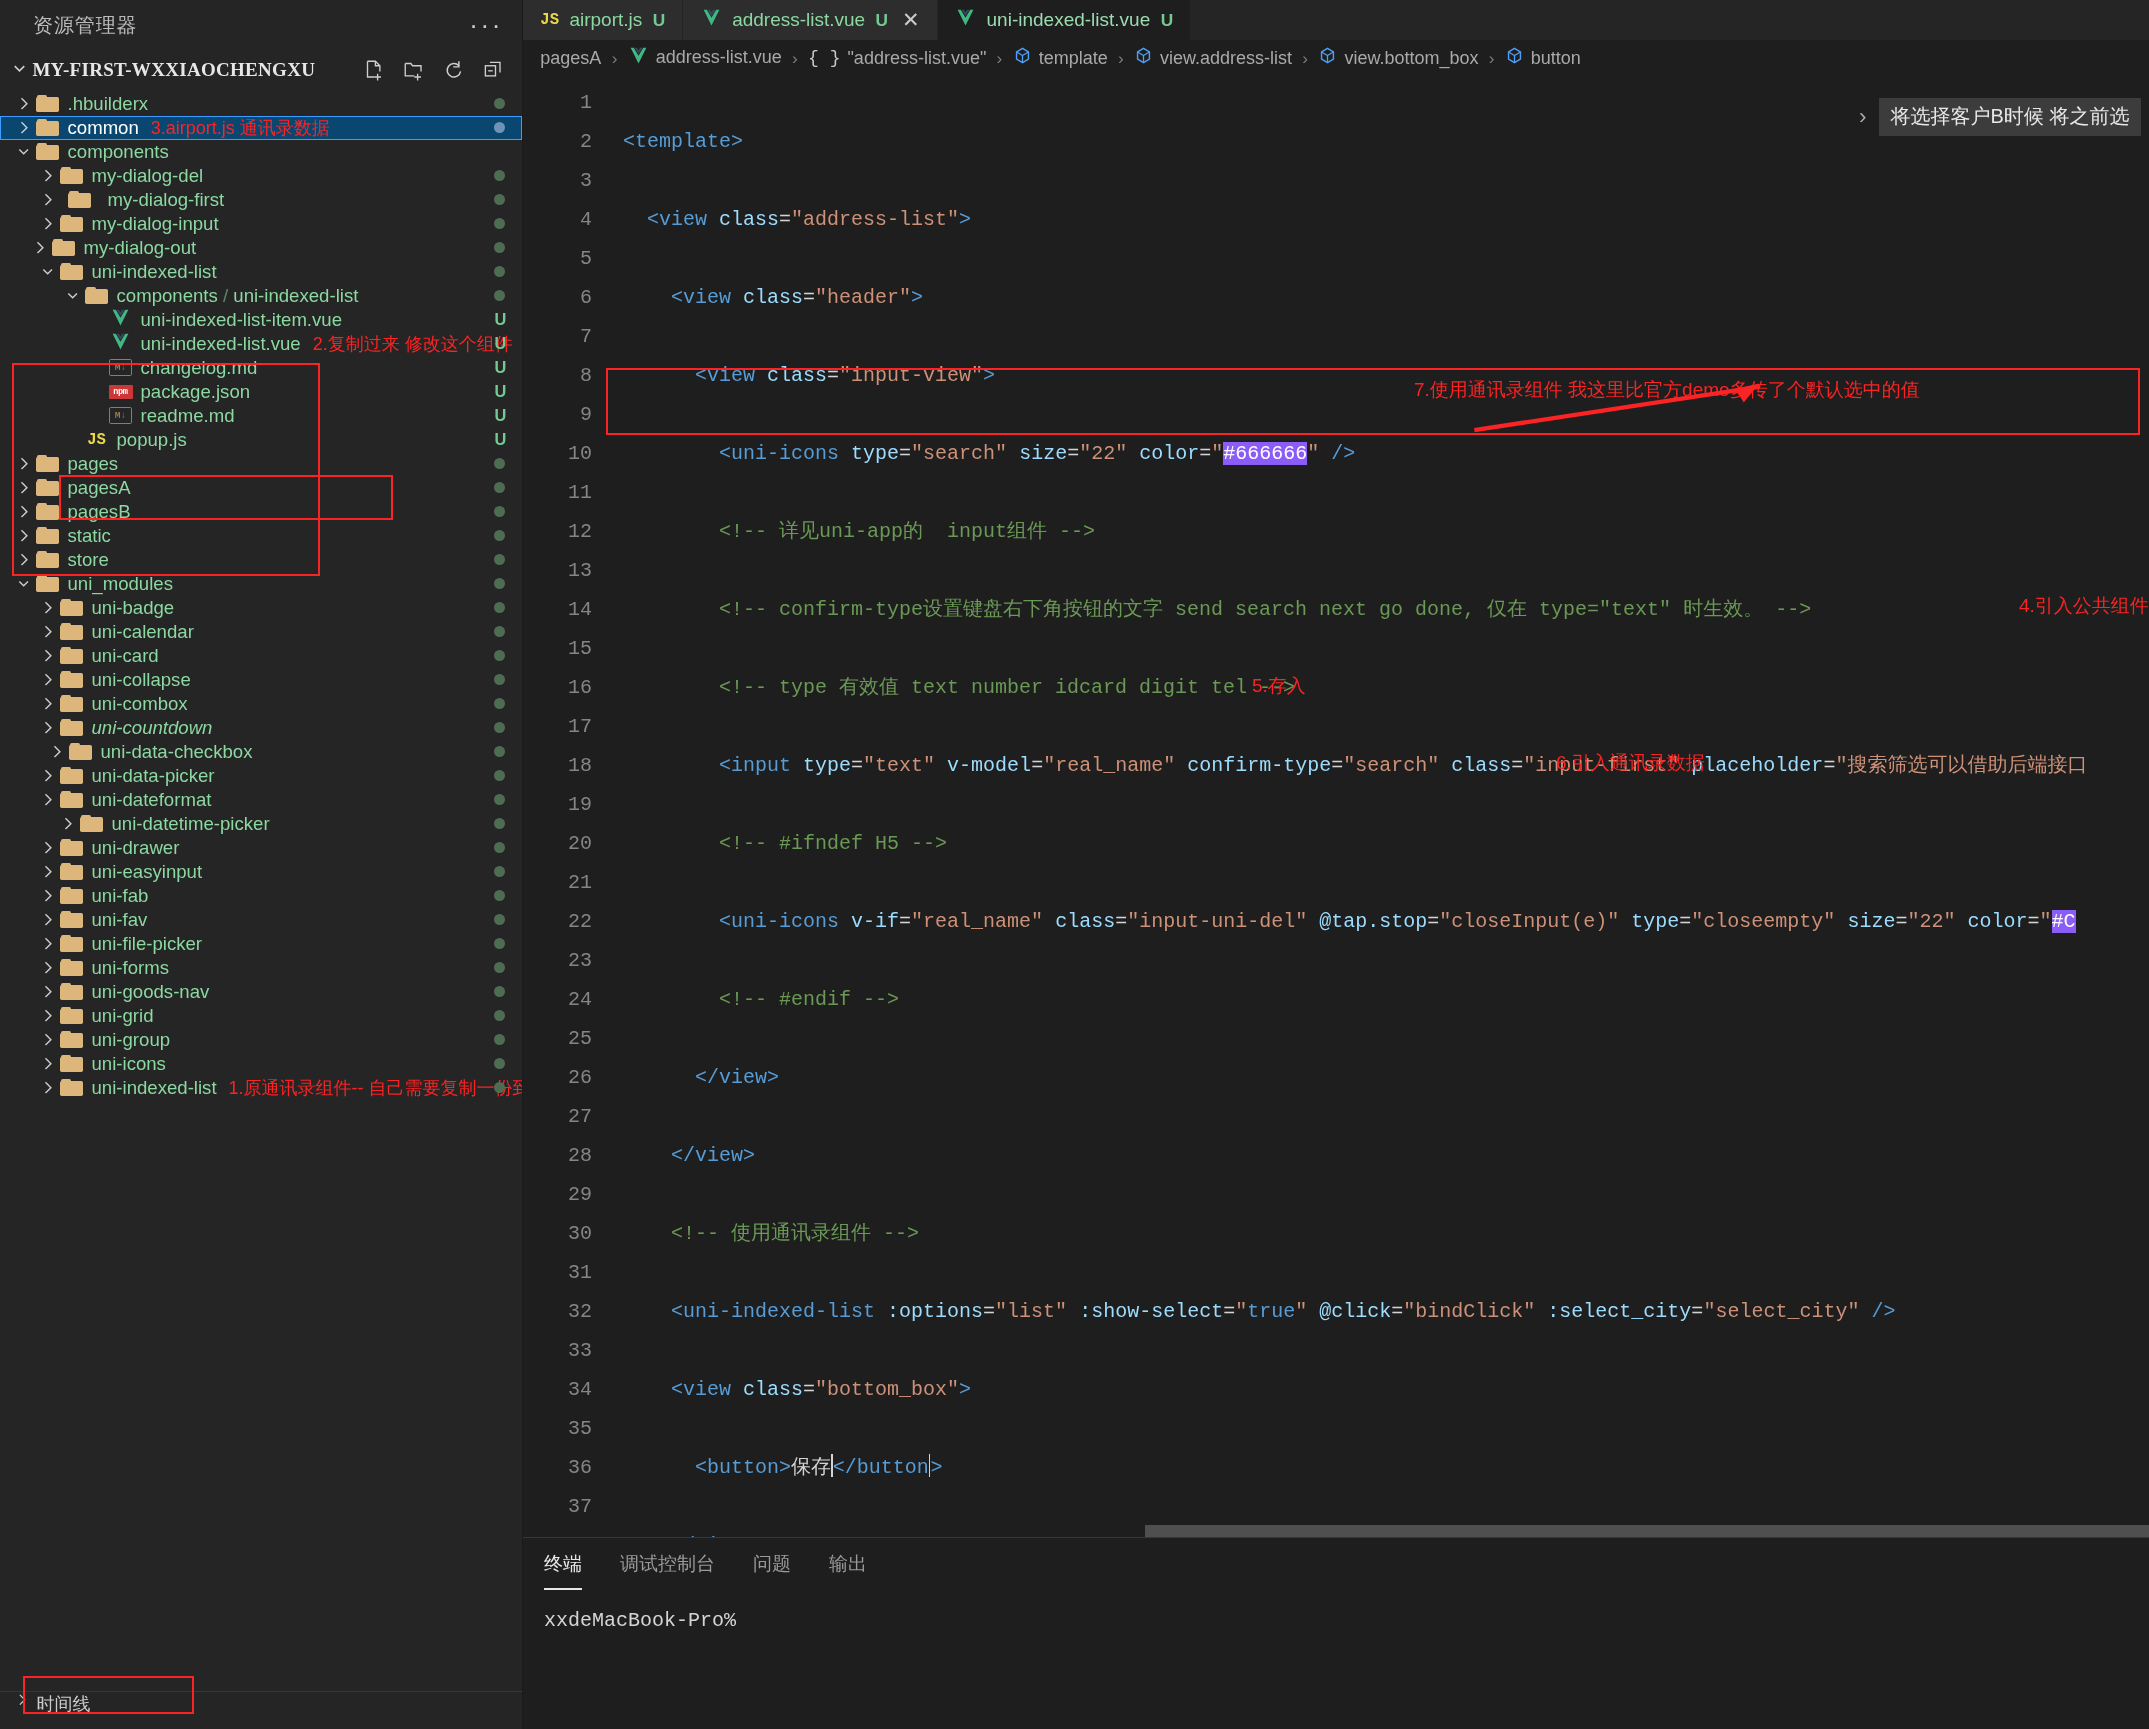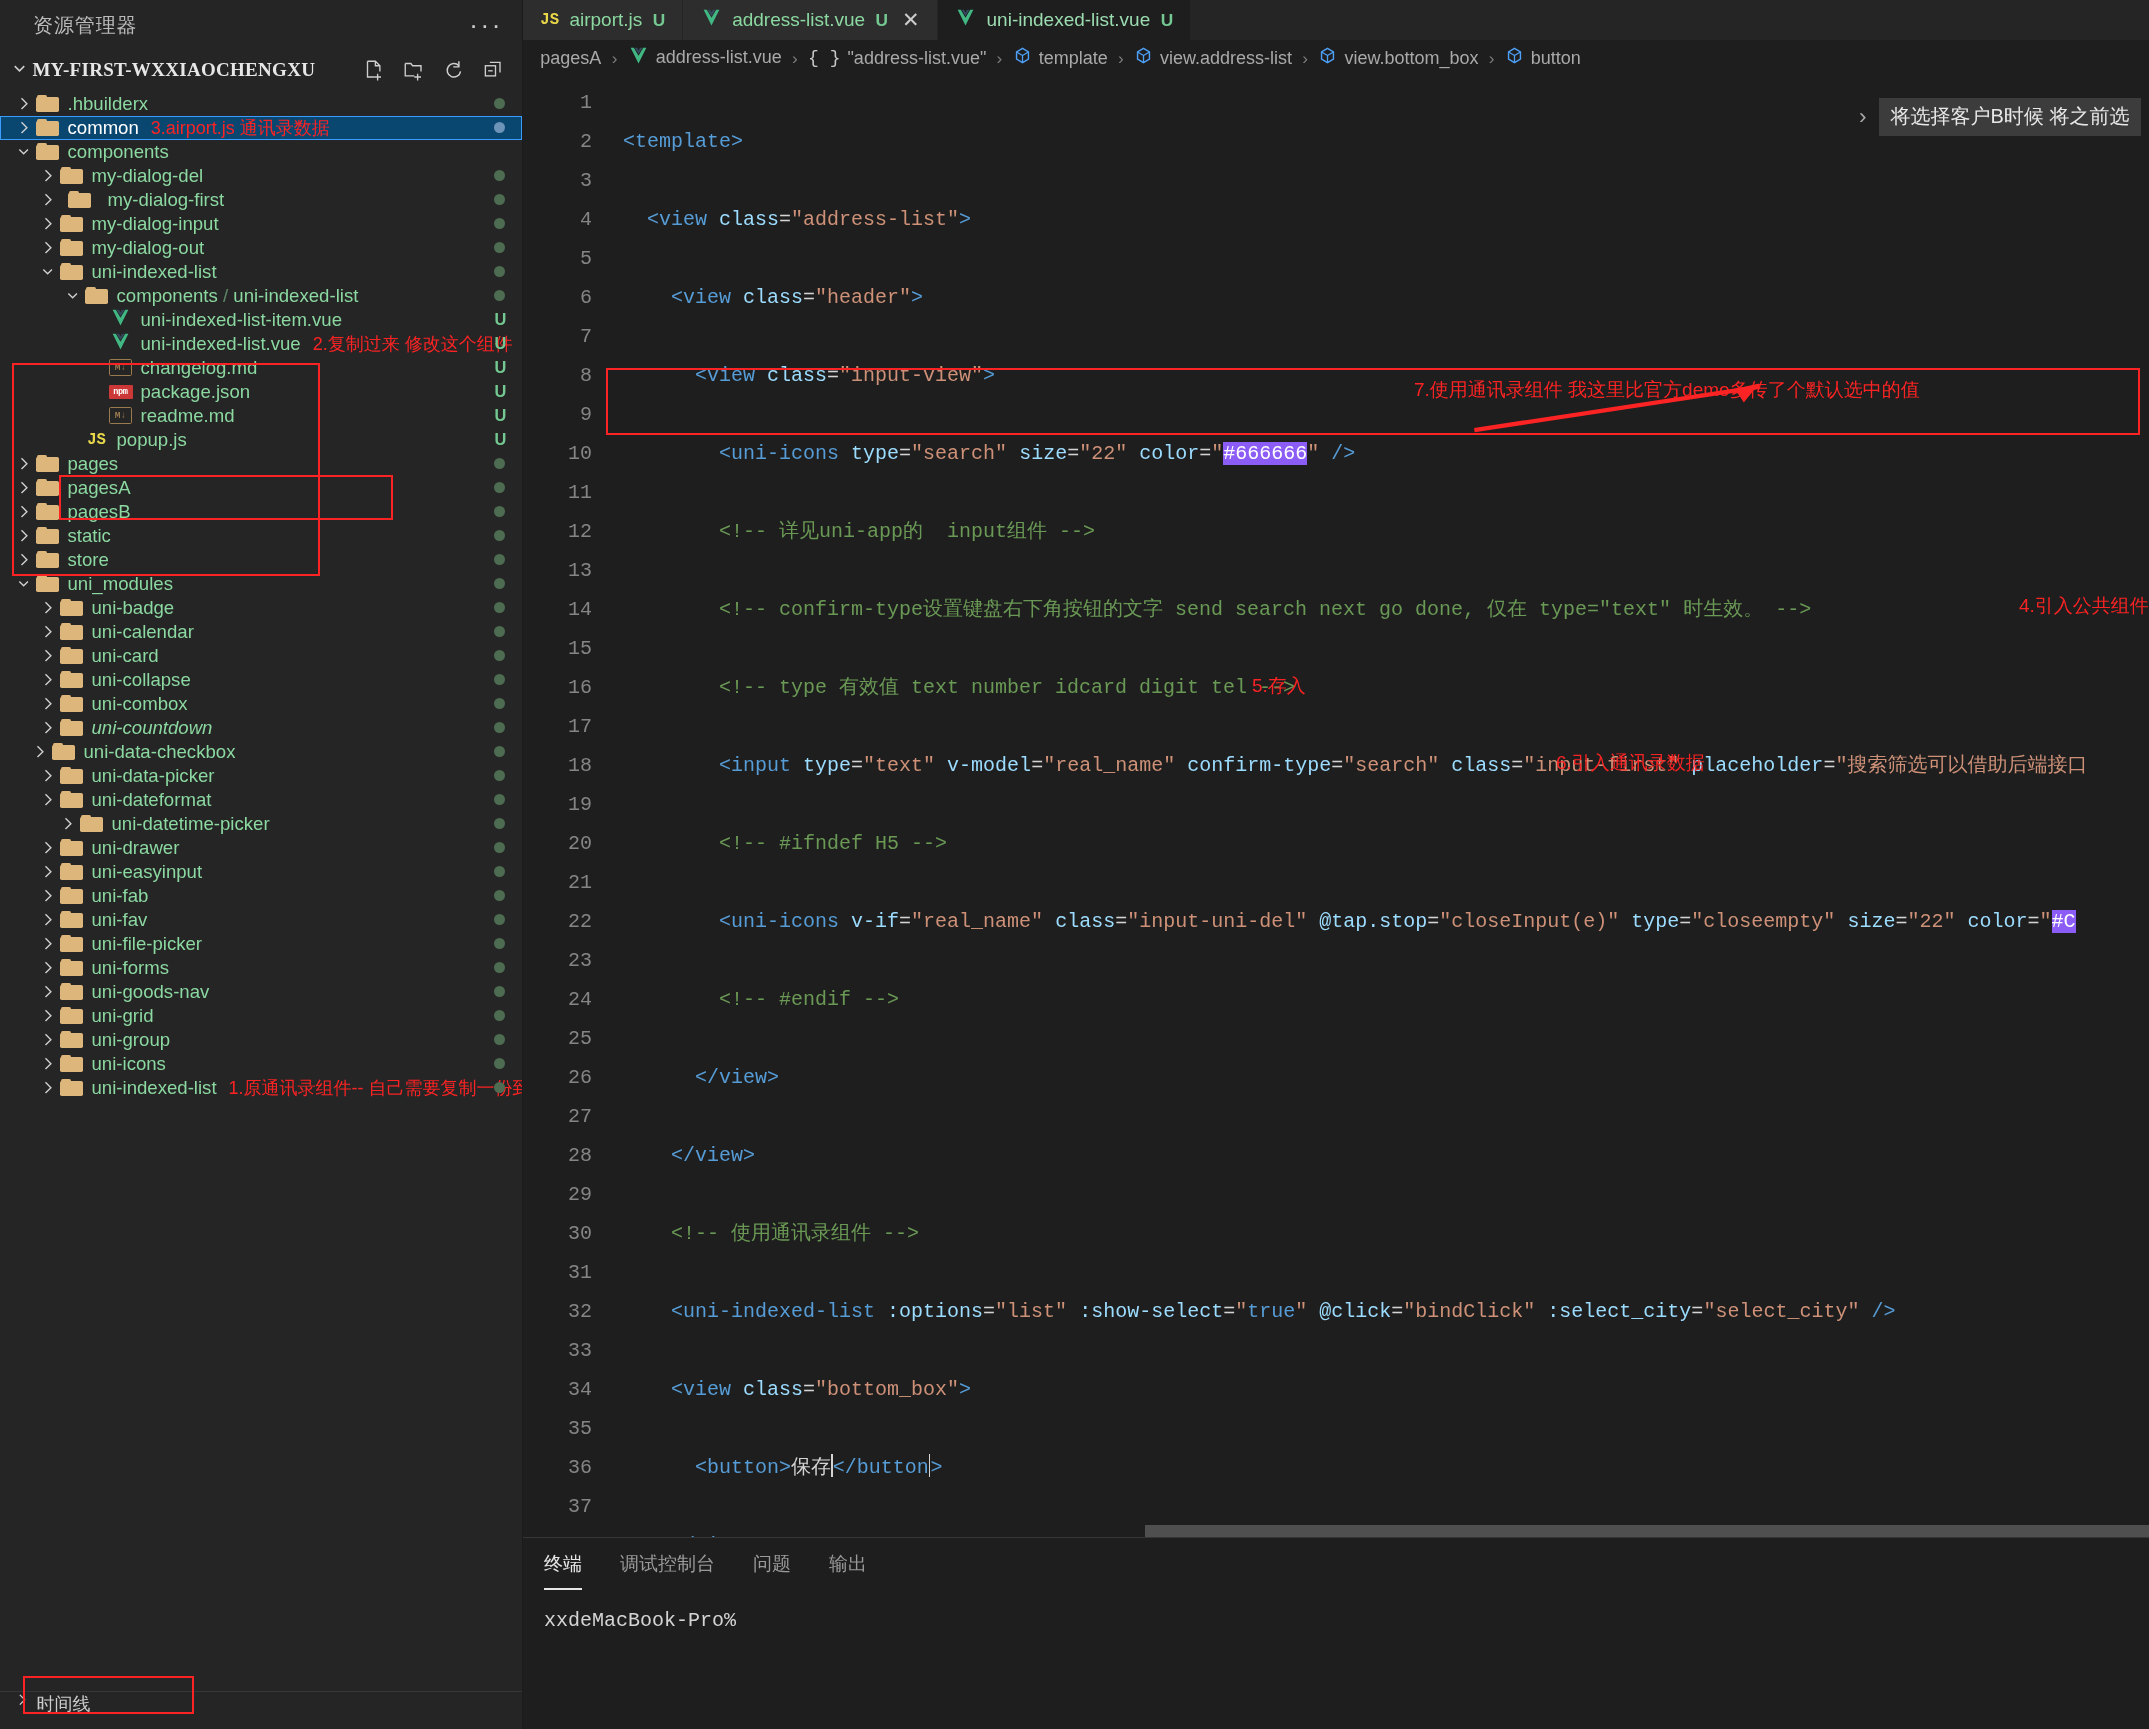--- a/index.html
+++ b/index.html
@@ -286,21 +286,21 @@
               <svg width="17.3" height="17.3" viewBox="0 0 16 16">
                 <path d="M6 3l5 5-5 5" stroke="#cfcfcf" stroke-width="1.3" fill="none"></path>
               </svg>
             </span>
             <span class="ic">
               <span class="folder"></span>
             </span>
             <span class="lbl">my-dialog-input</span>
             <span class="dot"></span>
           </div>
-          <div class="row" style="padding-left: 36px;">
+          <div class="row" style="padding-left: 28px;">
             <span class="chev">
               <svg width="17.3" height="17.3" viewBox="0 0 16 16">
                 <path d="M6 3l5 5-5 5" stroke="#cfcfcf" stroke-width="1.3" fill="none"></path>
               </svg>
             </span>
             <span class="ic">
               <span class="folder"></span>
             </span>
             <span class="lbl">my-dialog-out</span>
             <span class="dot"></span>
@@ -521,21 +521,21 @@
               <svg width="17.3" height="17.3" viewBox="0 0 16 16">
                 <path d="M6 3l5 5-5 5" stroke="#cfcfcf" stroke-width="1.3" fill="none"></path>
               </svg>
             </span>
             <span class="ic">
               <span class="folder"></span>
             </span>
             <span class="lbl">uni-countdown</span>
             <span class="dot"></span>
           </div>
-          <div class="row" style="padding-left: 28px;">
+          <div class="row" style="padding-left: 45px;">
             <span class="chev">
               <svg width="17.3" height="17.3" viewBox="0 0 16 16">
                 <path d="M6 3l5 5-5 5" stroke="#cfcfcf" stroke-width="1.3" fill="none"></path>
               </svg>
             </span>
             <span class="ic">
               <span class="folder"></span>
             </span>
             <span class="lbl">uni-data-checkbox</span>
             <span class="dot"></span>

